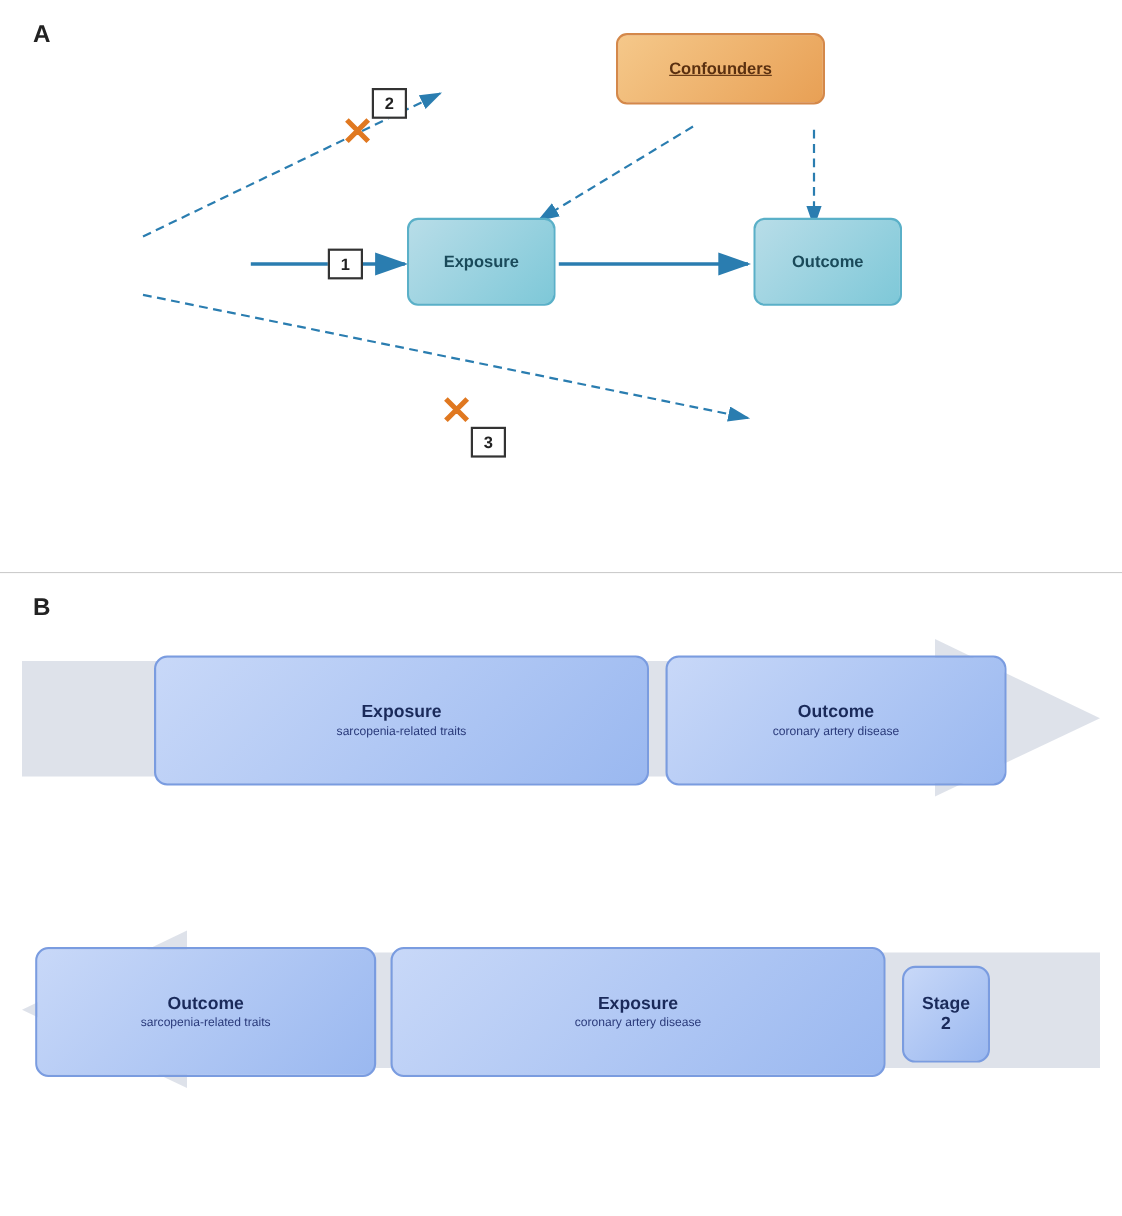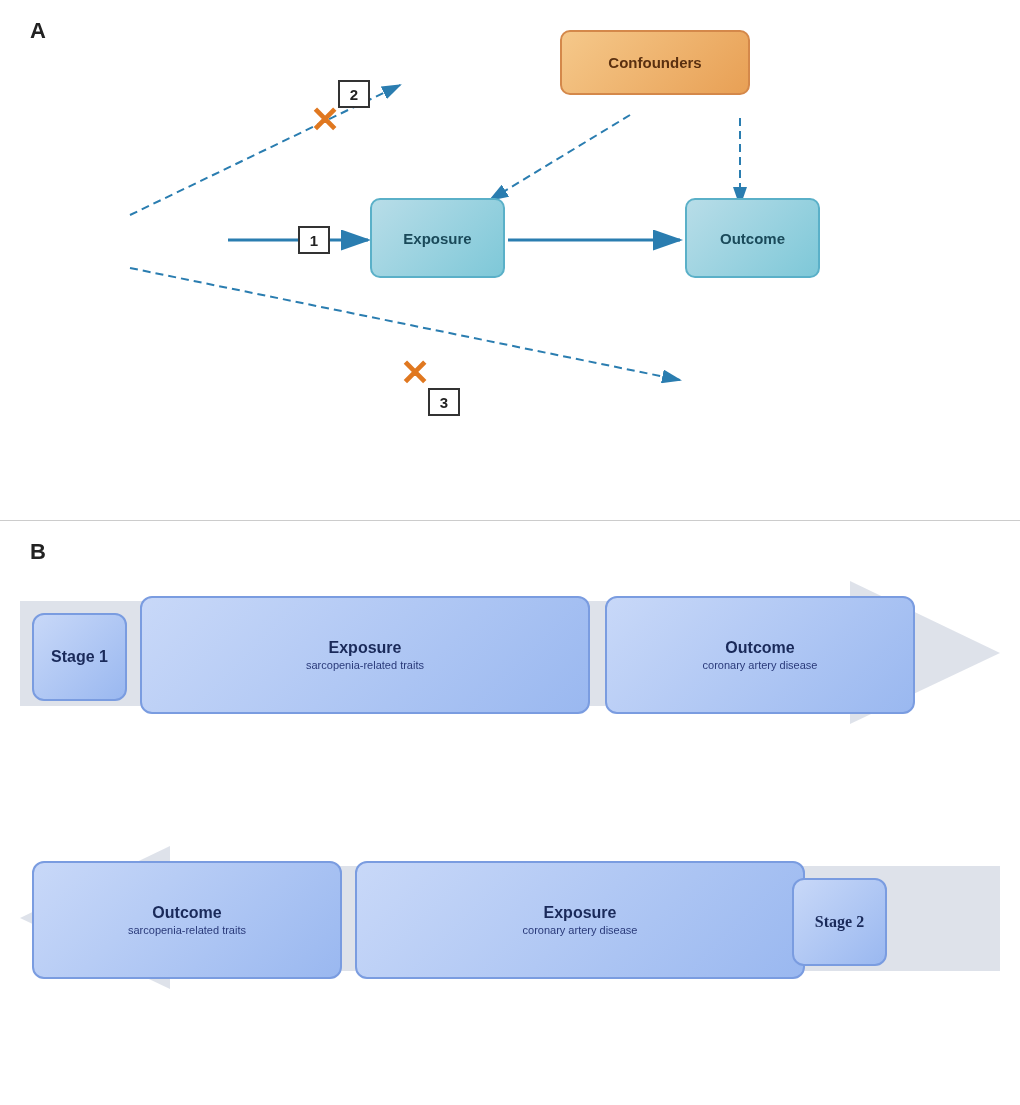--- a/index.html
+++ b/index.html
@@ -154,21 +154,21 @@
 
 
   <div class="node node-blue" style="left:370px; top:198px; width:135px; height:80px;">
     <span>Exposure</span>
   </div>
 
   <div class="node node-blue" style="left:685px; top:198px; width:135px; height:80px;">
     <span>Outcome</span>
   </div>
 
-  <div class="node node-orange" style="left:560px; top:30px; width:190px; height:65px;">
+  <div class="node node-orange" style="left:560px; top:30px; width:190px; height:65px;text-decoration:underline;">
     <span>Confounders</span>
   </div>
 
   <div class="num-box" style="left:298px; top:226px;">
     <span>1</span>
   </div>
 
   <div class="num-box" style="left:338px; top:80px;">
     <span>2</span>
   </div>
@@ -183,23 +183,20 @@
 </div>
 
 <div id="panel-b" class="panel">
   <span class="panel-label" style="top:18px; left:30px;">B</span>
 
   <svg style="position:absolute; top:55px; left:20px; width:980px; height:155px;" viewBox="0 0 980 155" xmlns="http://www.w3.org/2000/svg">
 
     <polygon points="0,25 830,25 830,5 980,77 830,148 830,130 0,130" fill="#c8cedc" opacity="0.6"></polygon>
   </svg>
 
-  <div class="b-node" style="left:32px; top:92px; width:95px; height:88px;">
-    <span class="title">Stage 1</span>
-  </div>
 
   <div class="b-node" style="left:140px; top:75px; width:450px; height:118px;">
     <span class="title">Exposure</span>
     <span class="subtitle">sarcopenia-related traits</span>
   </div>
 
   <div class="b-node" style="left:605px; top:75px; width:310px; height:118px;">
     <span class="title">Outcome</span>
     <span class="subtitle">coronary artery disease</span>
   </div>
@@ -212,17 +209,17 @@
   <div class="b-node" style="left:32px; top:340px; width:310px; height:118px;">
     <span class="title">Outcome</span>
     <span class="subtitle">sarcopenia-related traits</span>
   </div>
 
   <div class="b-node" style="left:355px; top:340px; width:450px; height:118px;">
     <span class="title">Exposure</span>
     <span class="subtitle">coronary artery disease</span>
   </div>
 
-  <div class="b-node" style="left:792px; top:357px; width:95px; height:88px;font-family:Liberation Serif, serif;">
+  <div class="b-node" style="left:820px; top:357px; width:80px; height:88px;">
     <span class="title">Stage 2</span>
   </div>
 
 </div>
 
 </body></html>

